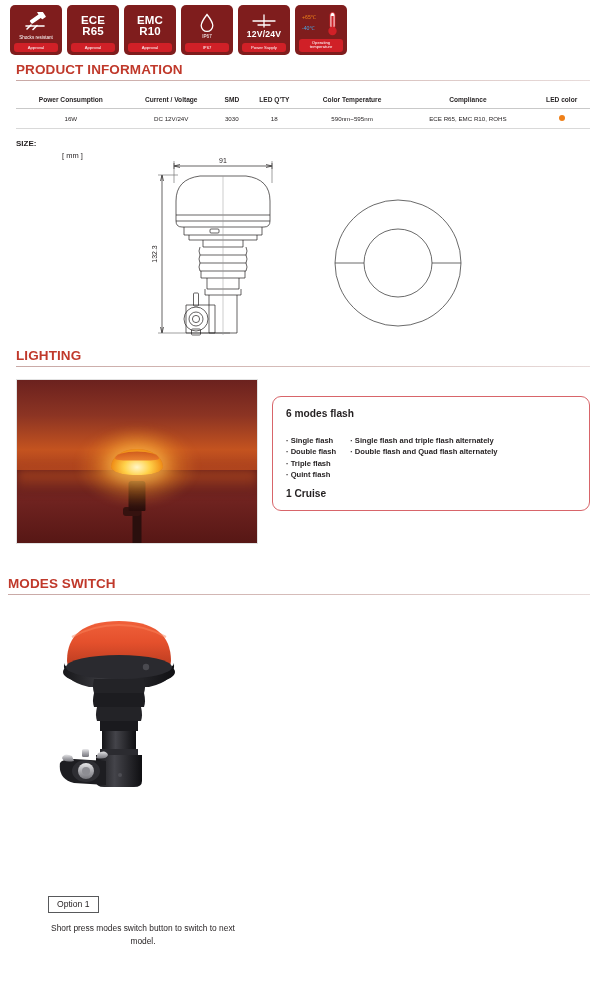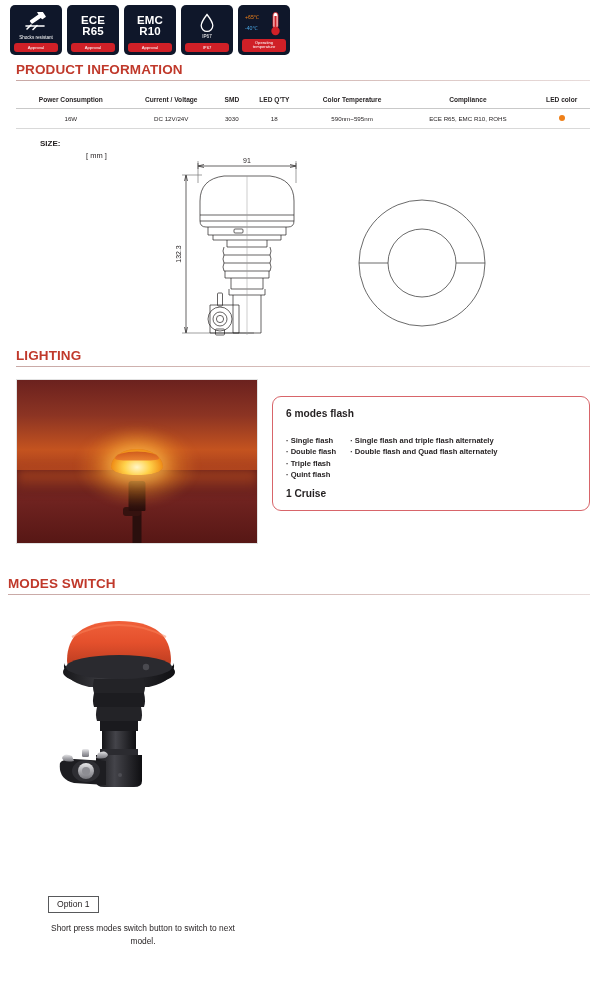--- a/index.html
+++ b/index.html
@@ -16,21 +16,21 @@
   
   .badge-strip {
     display: flex;
     gap: 5px;
     padding: 5px 0 0 10px;
     height: 58px;
   }
   .badge {
     width: 52px;
     height: 50px;
-    background: #0f172a;
+    background: #7f1d1d;
     border-radius: 5px;
     display: flex;
     flex-direction: column;
     align-items: center;
     justify-content: flex-start;
     position: relative;
     padding-top: 4px;
     overflow: hidden;
   }
   .badge-icon {
@@ -114,21 +114,21 @@
     white-space: nowrap;
   }
   .led-dot {
     display: inline-block;
     width: 6px; height: 6px;
     border-radius: 50%;
     background: #ef8019;
   }
 
   
-  .size-block { position: relative; height: 215px; padding: 10px 16px 0 16px; margin-left: 24px; }
+  .size-block { position: relative; height: 215px; padding: 10px 16px 0 16px; }
   .size-label { font-weight: bold; font-size: 8px; }
   .mm-label { font-size: 7.5px; position: absolute; left: 62px; top: 22px; text-align: right; }
   .drawings { position: absolute; left: 0; top: 14px; width: 606px; height: 200px; }
 
   
   .lighting-body { position: relative; padding: 12px 16px 0 16px; display: flex; gap: 14px; }
   .photo-lighting {
     width: 242px; height: 165px;
     border: 1px solid #e2e2e2;
     position: relative;
@@ -278,20 +278,33 @@
   <div class="badge">
     <div class="badge-icon">
       <svg width="16" height="20" viewBox="0 0 16 20">
         <path d="M8 1.5 C8 1.5 2.2 9 2.2 12.6 A5.8 5.8 0 0 0 13.8 12.6 C13.8 9 8 1.5 8 1.5 Z" fill="none" stroke="#ffffff" stroke-width="1.3"></path>
       </svg>
       <div class="badge-sub-text">IP67</div>
     </div>
     <div class="badge-footer">IP67</div>
   </div>
 
+  <div class="badge">
+    <div class="badge-icon">
+      <svg width="28" height="16" viewBox="0 0 28 16">
+        <g stroke="#ffffff" stroke-width="1.3" stroke-linecap="round">
+          <line x1="14" y1="1" x2="14" y2="13"></line>
+          <line x1="3" y1="7" x2="25" y2="7"></line>
+          <line x1="8" y1="11" x2="20" y2="11"></line>
+        </g>
+      </svg>
+      <div class="badge-big-text" style="font-size:8.6px;line-height:9px;">12V/24V</div>
+    </div>
+    <div class="badge-footer">Power Supply</div>
+  </div>
 
   <div class="badge">
     <div class="badge-icon">
       <svg width="42" height="26" viewBox="0 0 42 26">
         <text x="2" y="8" fill="#ef8019" font-size="5.2" font-family="Liberation Sans, sans-serif">+65℃</text>
         <text x="2" y="19" fill="#4aa3df" font-size="5.2" font-family="Liberation Sans, sans-serif">-40℃</text>
         <rect x="30" y="1.5" width="5" height="16" rx="2.4" fill="#ffffff" stroke="#d02027" stroke-width="0.9"></rect>
         <rect x="31.4" y="5" width="2.2" height="12" fill="#d02027"></rect>
         <circle cx="32.5" cy="20" r="4.2" fill="#d02027"></circle>
       </svg>

